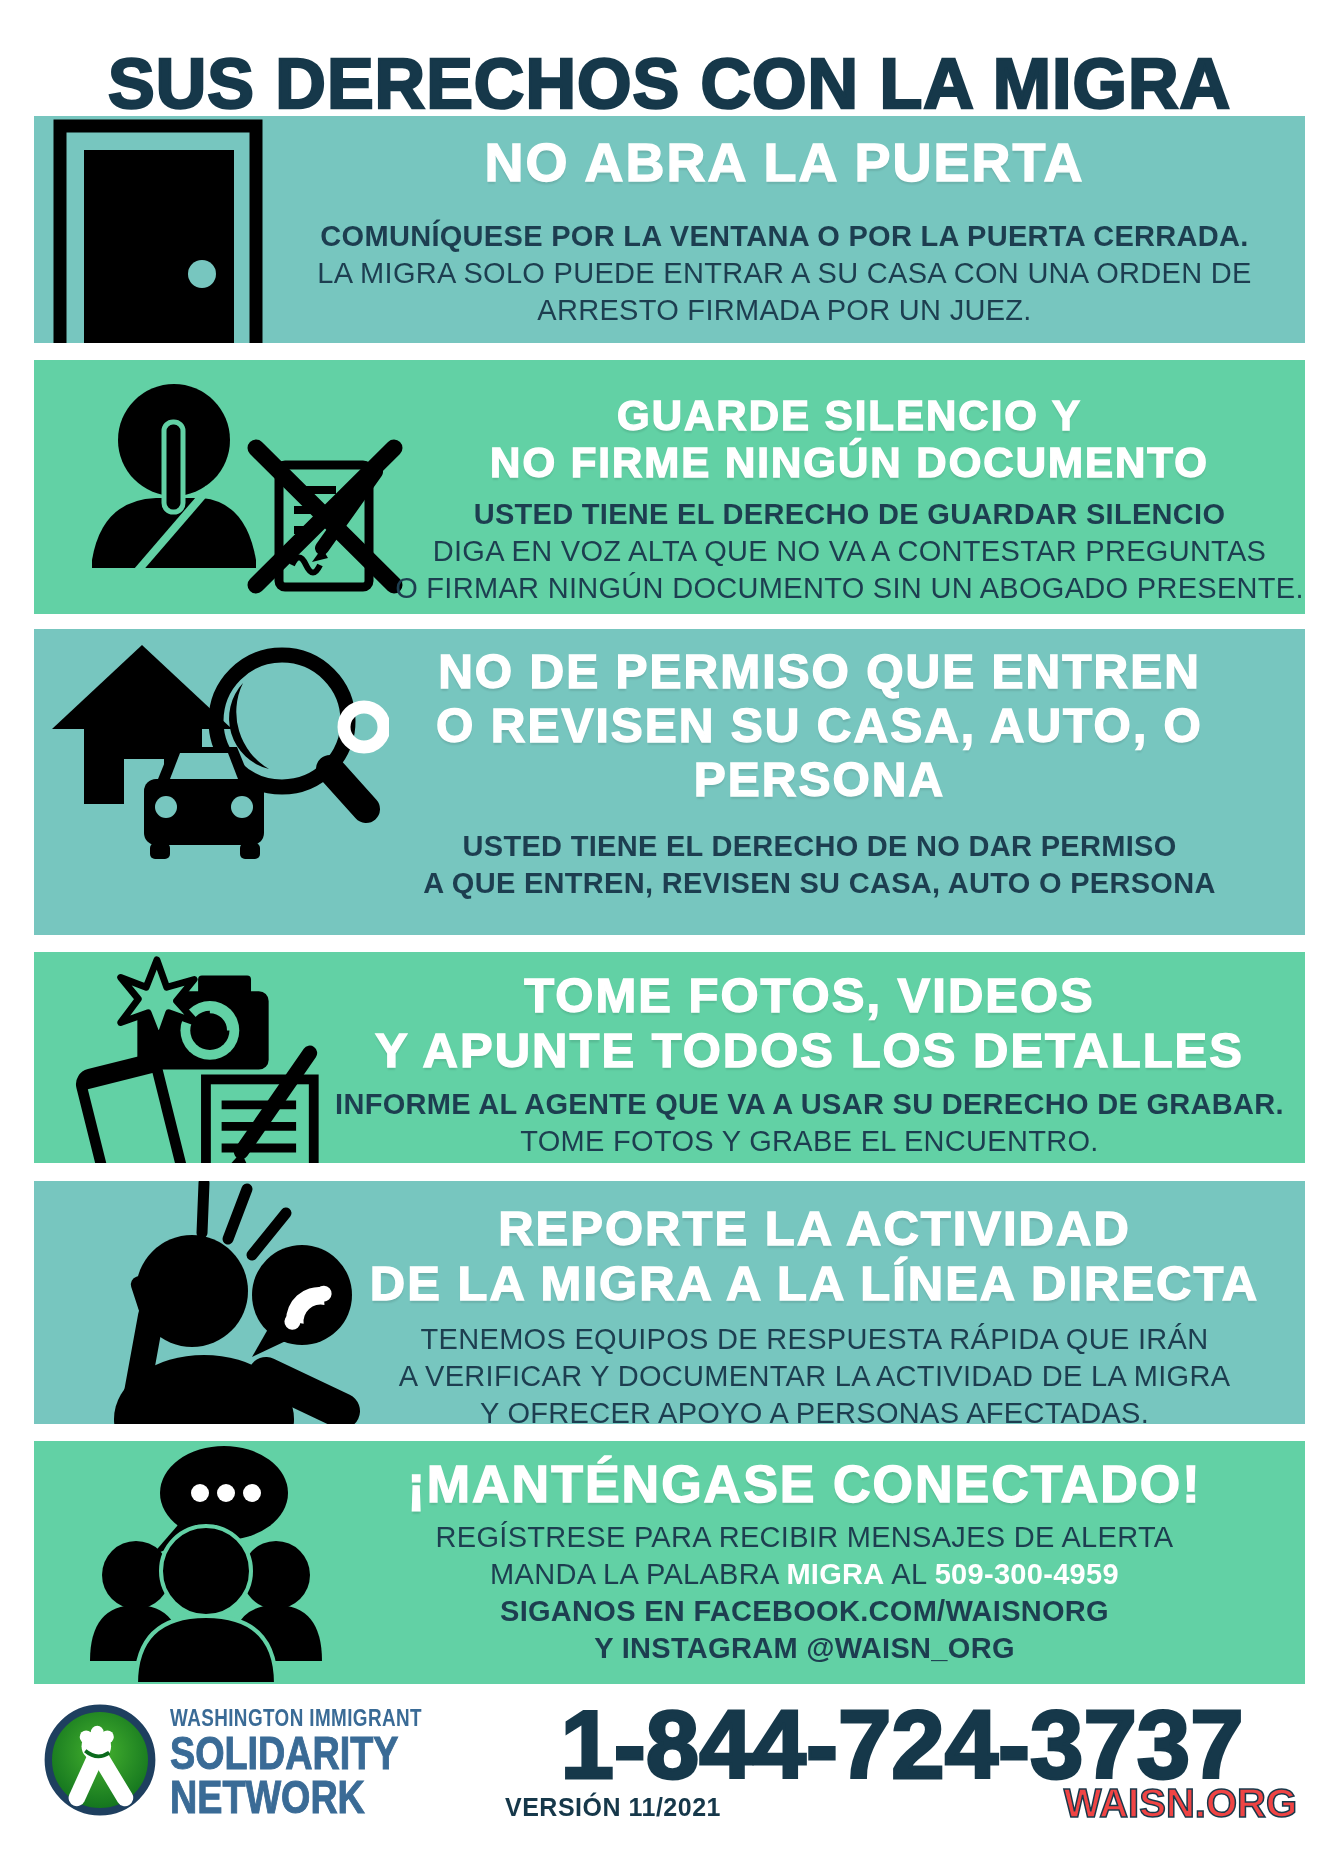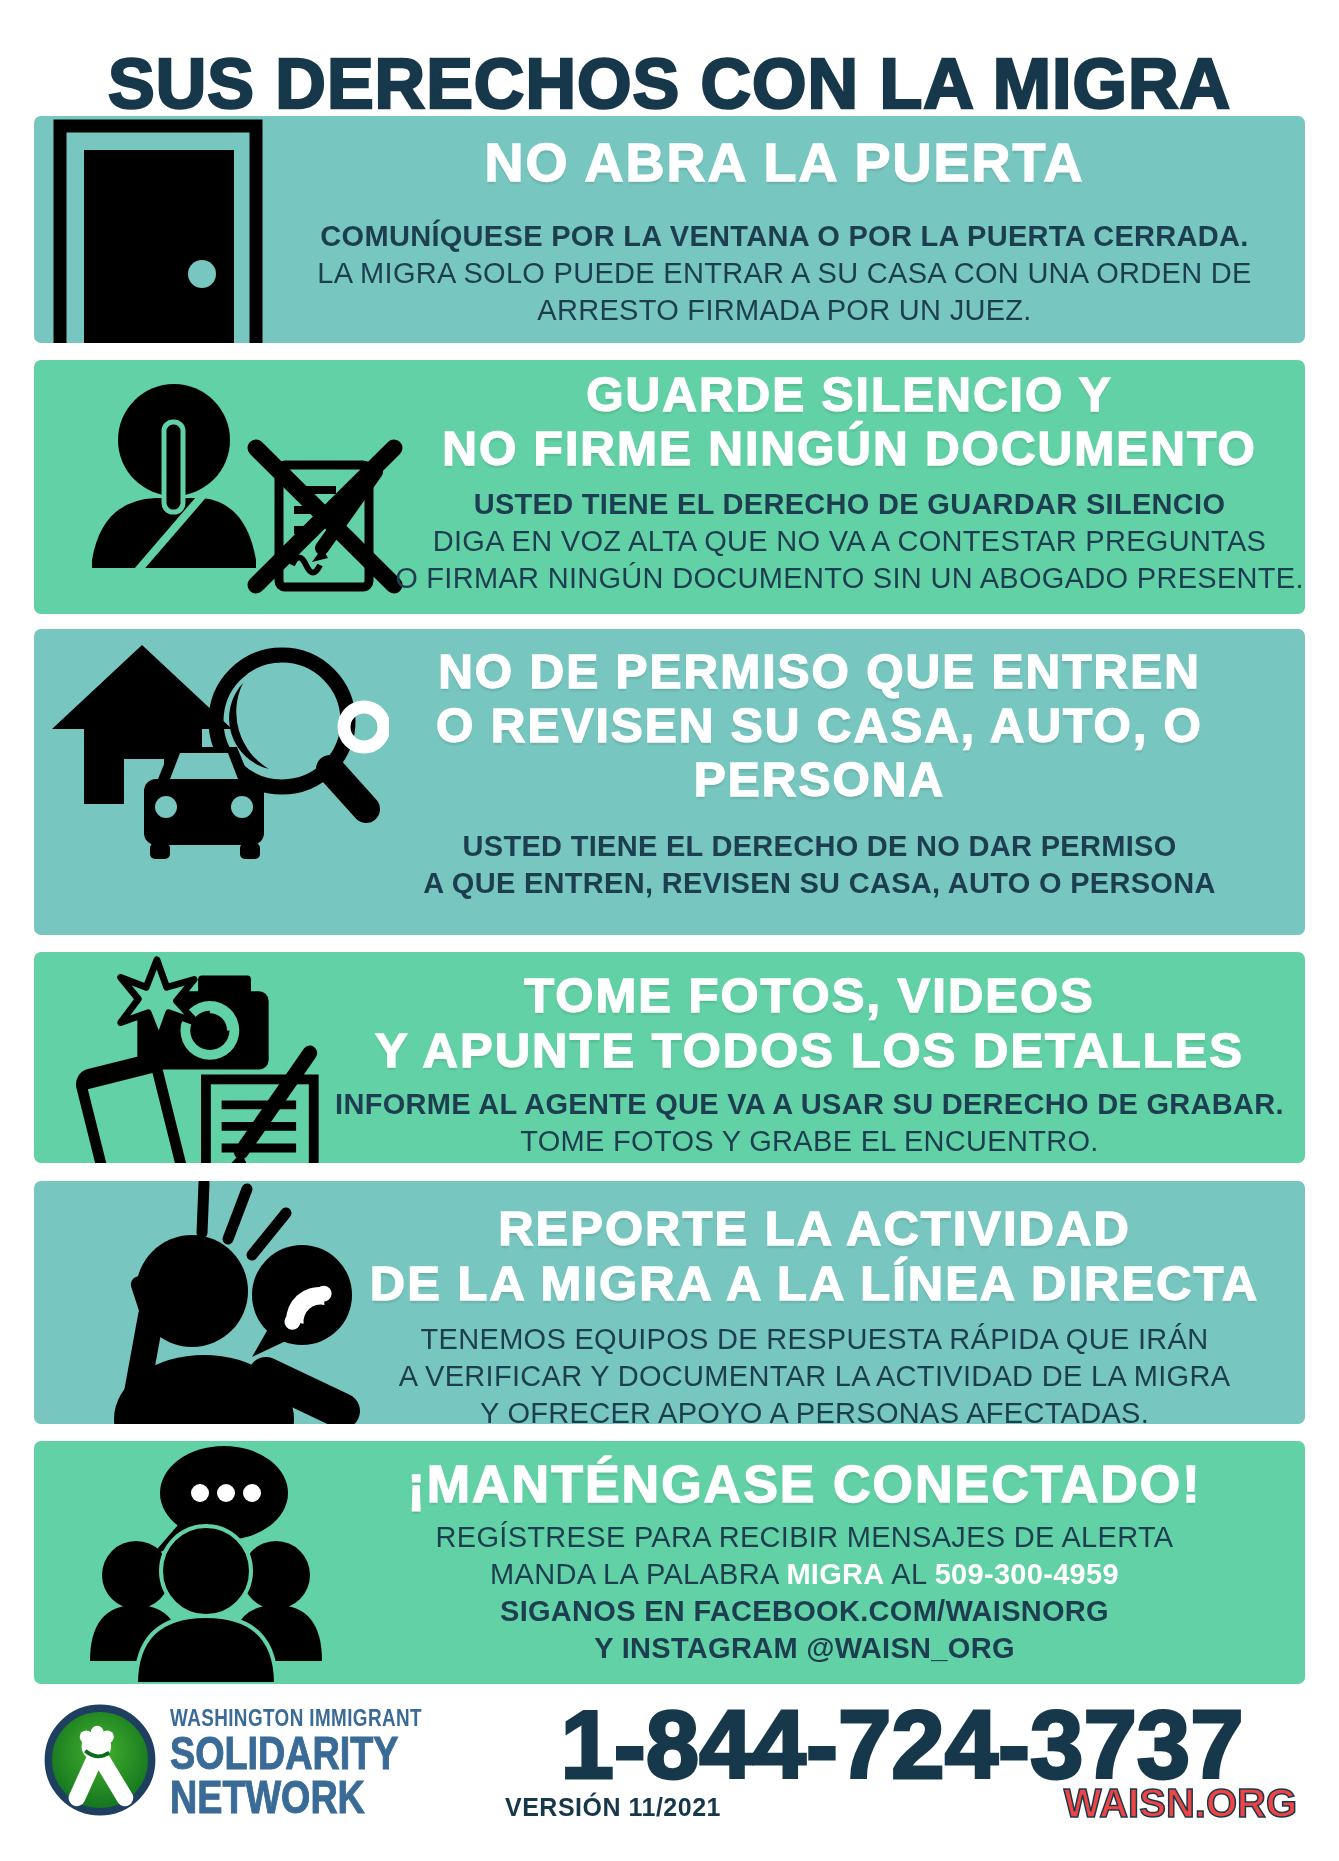--- a/index.html
+++ b/index.html
@@ -10,21 +10,21 @@
     overflow:hidden;
   }
   .poster{width:1339px;height:1861px;position:relative;}
   .title{
     padding-top:44px;height:116px;text-align:center;
     font-size:70px;font-weight:800;color:#16384A;
     letter-spacing:1px;-webkit-text-stroke:2.5px #16384A;
     box-sizing:border-box;
   }
   .bands{padding:0 34px;}
-  .band{position:relative;box-sizing:border-box;overflow:hidden;border-radius:7px;}
+  .band{position:relative;box-sizing:border-box;overflow:hidden;}
   .band.teal{background:#77C6BF;}
   .band.green{background:#62D1A5;}
   .s1{height:227px;margin-bottom:17px;}
   .s2{height:254px;margin-bottom:15px;}
   .s3{height:306px;margin-bottom:17px;}
   .s4{height:211px;margin-bottom:18px;}
   .s5{height:243px;margin-bottom:17px;}
   .s6{height:243px;margin-bottom:0;}
   .icon-col{position:absolute;top:0;left:0;height:100%;}
   .text-col{position:relative;text-align:center;}
@@ -34,21 +34,21 @@
   .s4 .text-col{padding-left:280px;}
   .s5 .text-col{padding-left:290px;}
   .s6 .text-col{padding-left:270px;}
   .hdr{
     color:#ffffff;font-weight:800;letter-spacing:2px;
     -webkit-text-stroke:1.4px #ffffff;
     text-shadow:0 3px 2px rgba(0,0,0,0.10);
     line-height:1.12;margin:0;
   }
   .s1 .hdr{font-size:54px;margin-top:16px;margin-bottom:26px;}
-  .s2 .hdr{font-size:48px;margin-top:8px;margin-bottom:10px;}
+  .s2 .hdr{font-size:42px;margin-top:32px;margin-bottom:10px;}
   .s3 .hdr{font-size:48px;margin-top:16px;margin-bottom:22px;}
   .s4 .hdr{font-size:49px;margin-top:16px;margin-bottom:8px;}
   .s5 .hdr{font-size:49px;margin-top:20px;margin-bottom:10px;}
   .s6 .hdr{font-size:52px;margin-top:14px;margin-bottom:6px;}
   .bline{
     color:#1D3E50;font-size:29px;line-height:37px;
     letter-spacing:0.3px;margin:0;
   }
   .bline.b{font-weight:700;}
   .wb{color:#ffffff;font-weight:700;}

